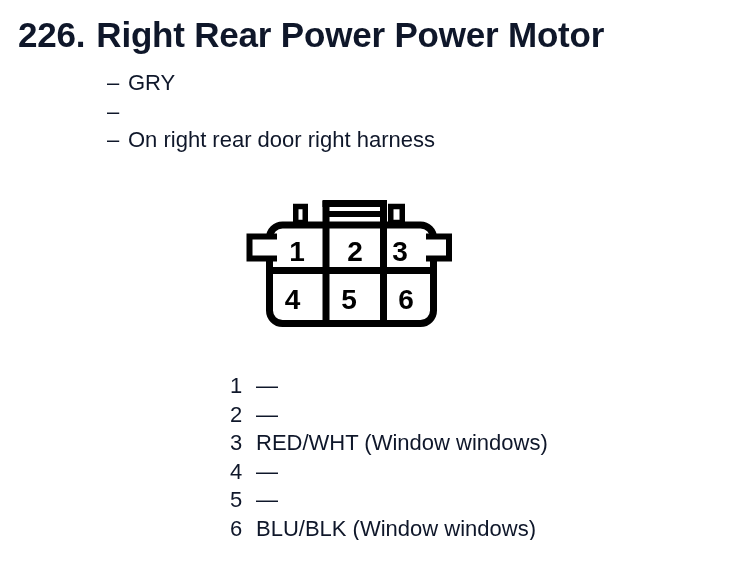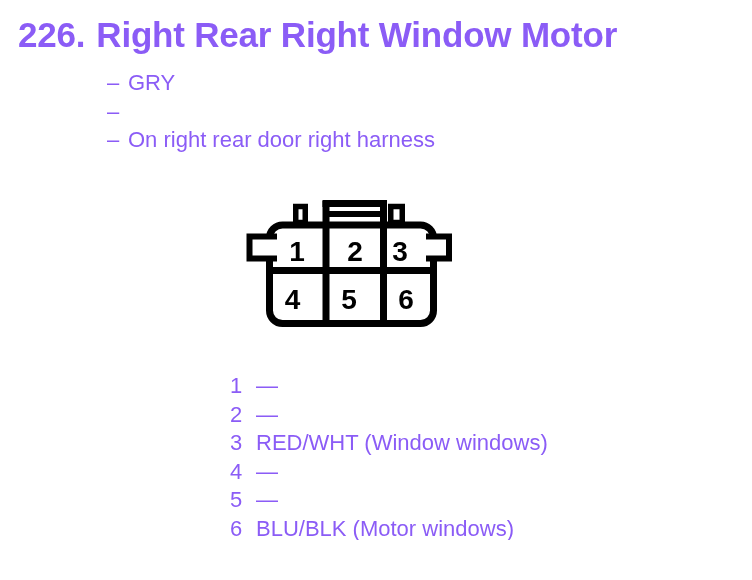--- a/index.html
+++ b/index.html
@@ -5,21 +5,21 @@
   html, body {
     margin: 0;
     padding: 0;
     background: #ffffff;
   }
   .page {
     position: relative;
     width: 752px;
     height: 540px;
     background: #ffffff;
-    color: #8b5cf6;
+    color: #0f172a;
     font-family: "Liberation Sans", sans-serif;
     overflow: hidden;
   }
   .title {
     position: absolute;
     left: 18px;
     top: 17px;
     display: flex;
     gap: 11px;
     font-size: 35px;
@@ -79,21 +79,21 @@
     fill: #000000;
   }
 </style>
 </head>
 <body>
 
 <div class="page">
 
   <div class="title">
     <span>226.</span>
-    <span>Right Rear Right Window Motor</span>
+    <span>Right Rear Power Power Motor</span>
   </div>
 
   <div class="details">
     <div class="detail-row">
       <span class="detail-dash">–</span>
       <span class="detail-label">GRY</span>
     </div>
     <div class="detail-row">
       <span class="detail-dash">–</span>
     </div>
@@ -146,17 +146,17 @@
     <div class="pin-row">
       <span class="pin-num">4</span>
       <span class="pin-val">—</span>
     </div>
     <div class="pin-row">
       <span class="pin-num">5</span>
       <span class="pin-val">—</span>
     </div>
     <div class="pin-row">
       <span class="pin-num">6</span>
-      <span class="pin-val">BLU/BLK (Motor windows)</span>
+      <span class="pin-val">BLU/BLK (Window windows)</span>
     </div>
   </div>
 
 </div>
 
 </body></html>

